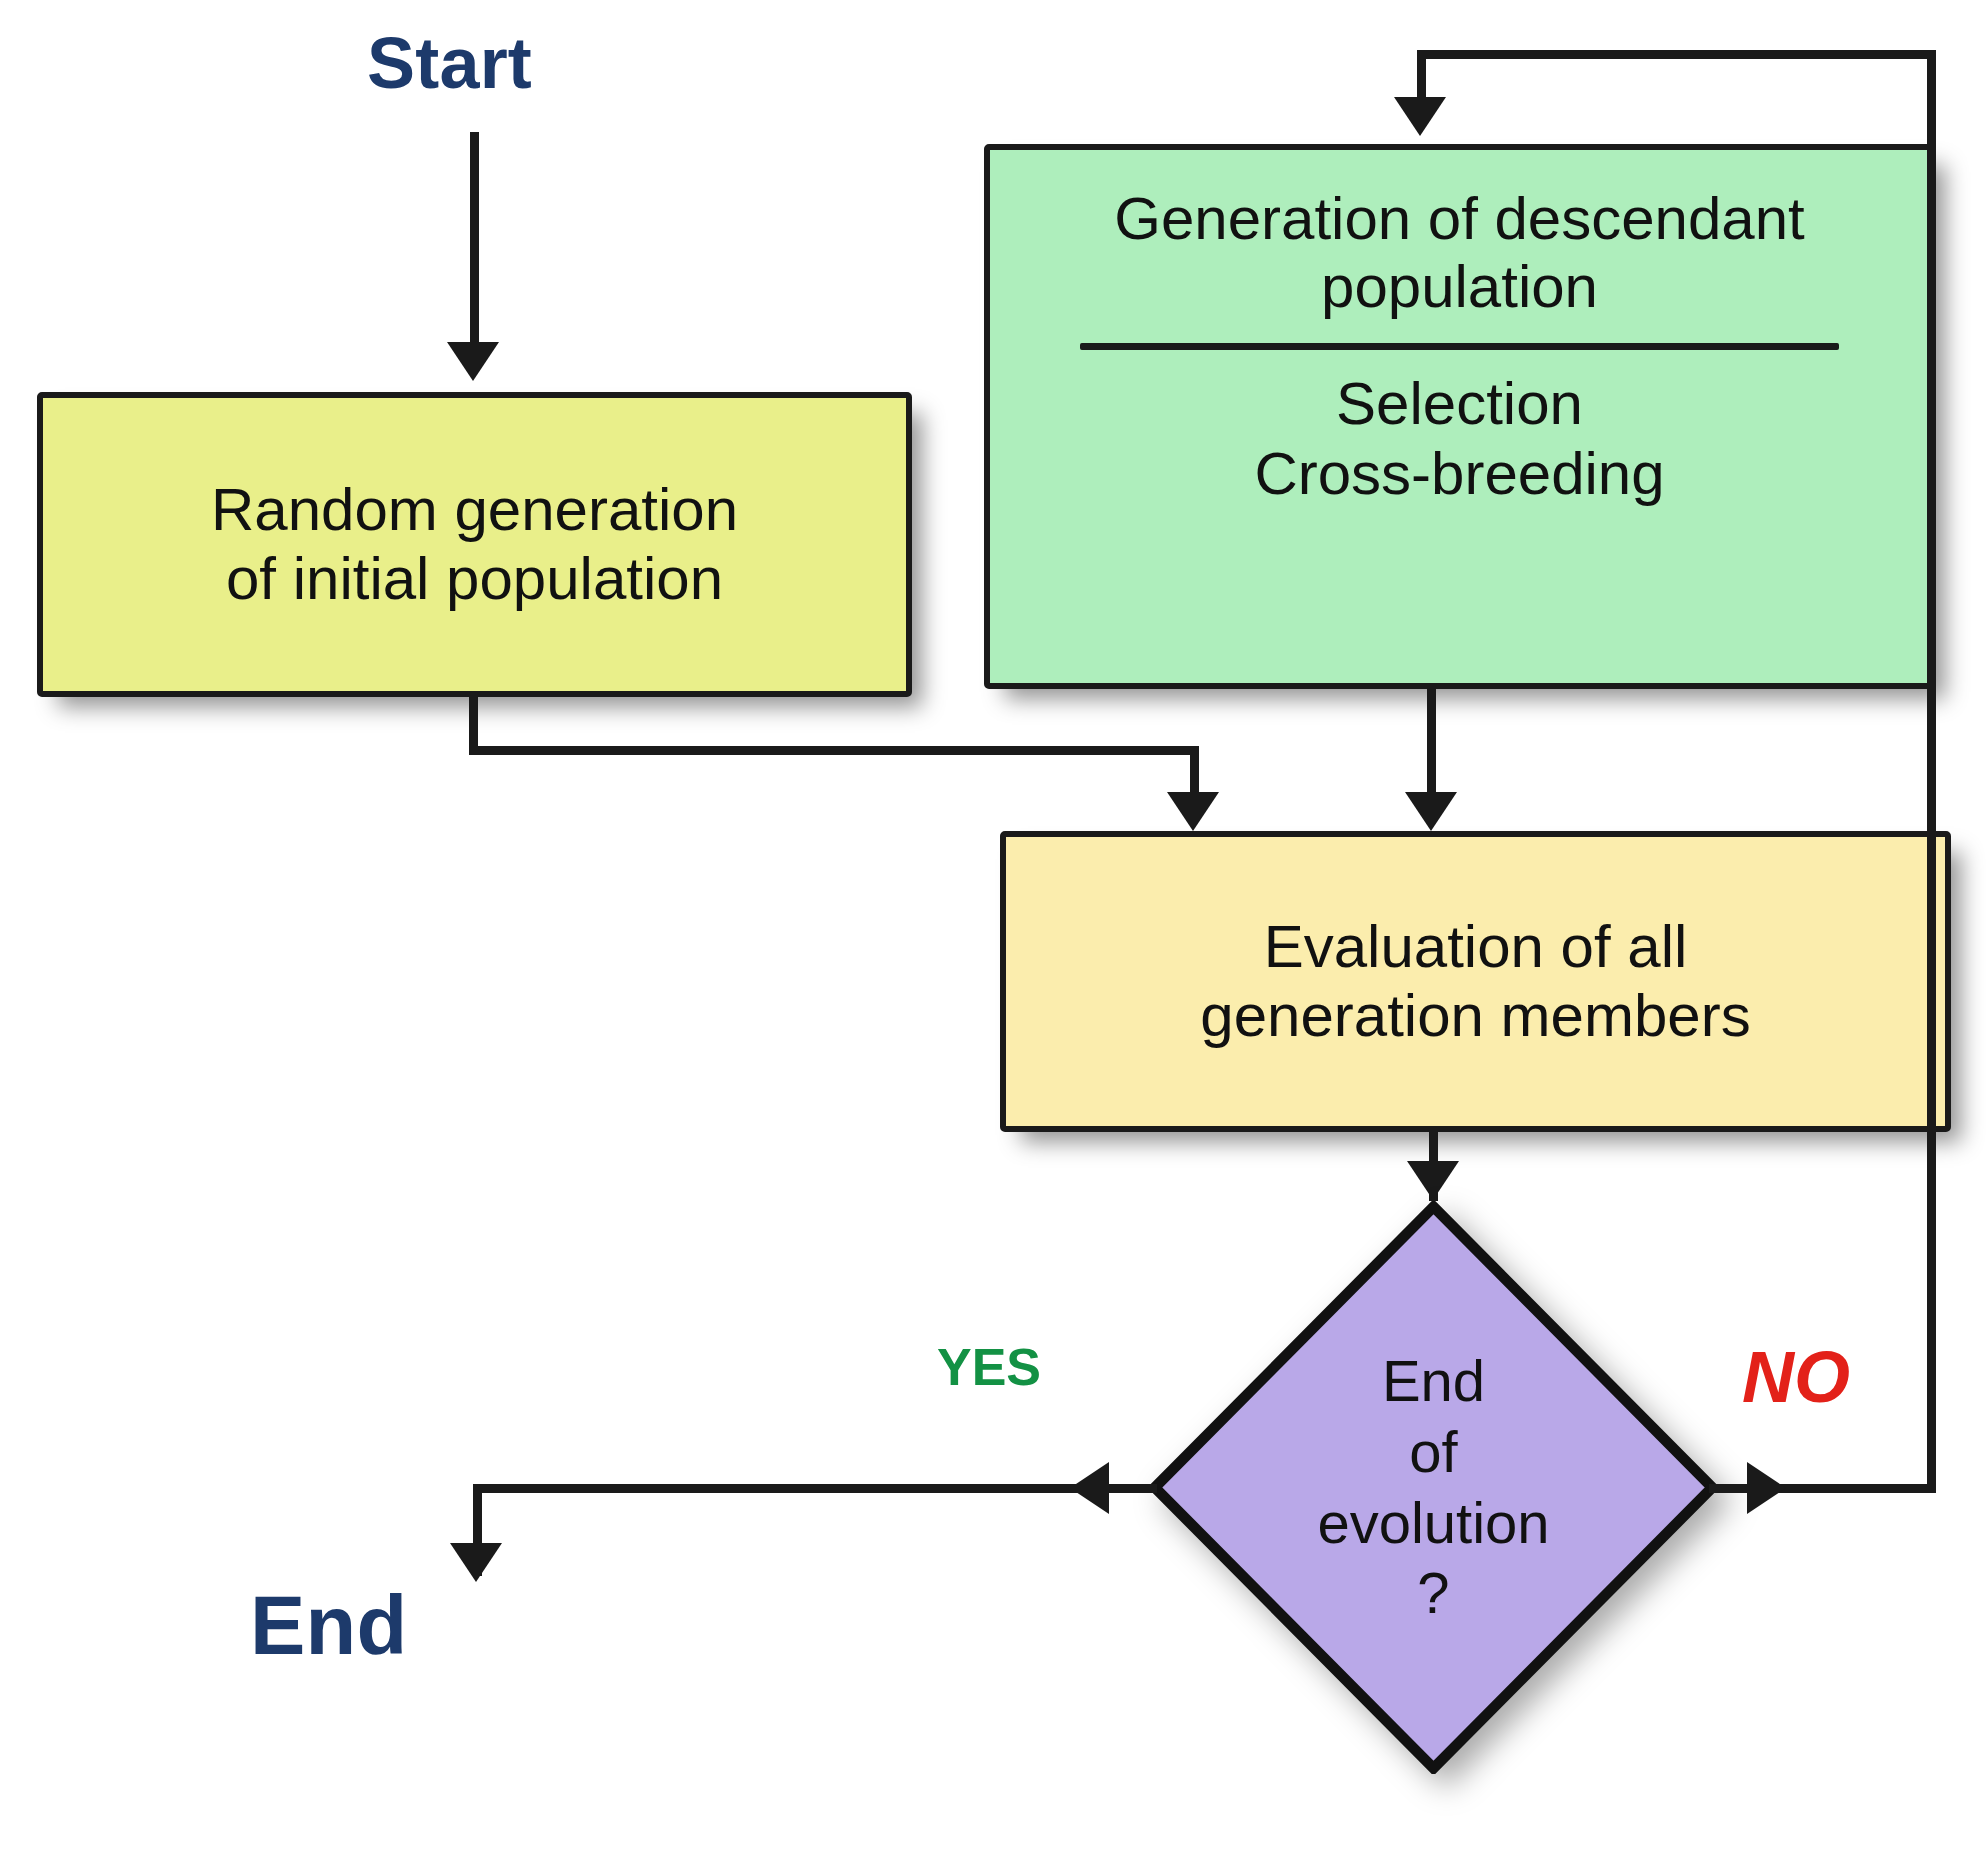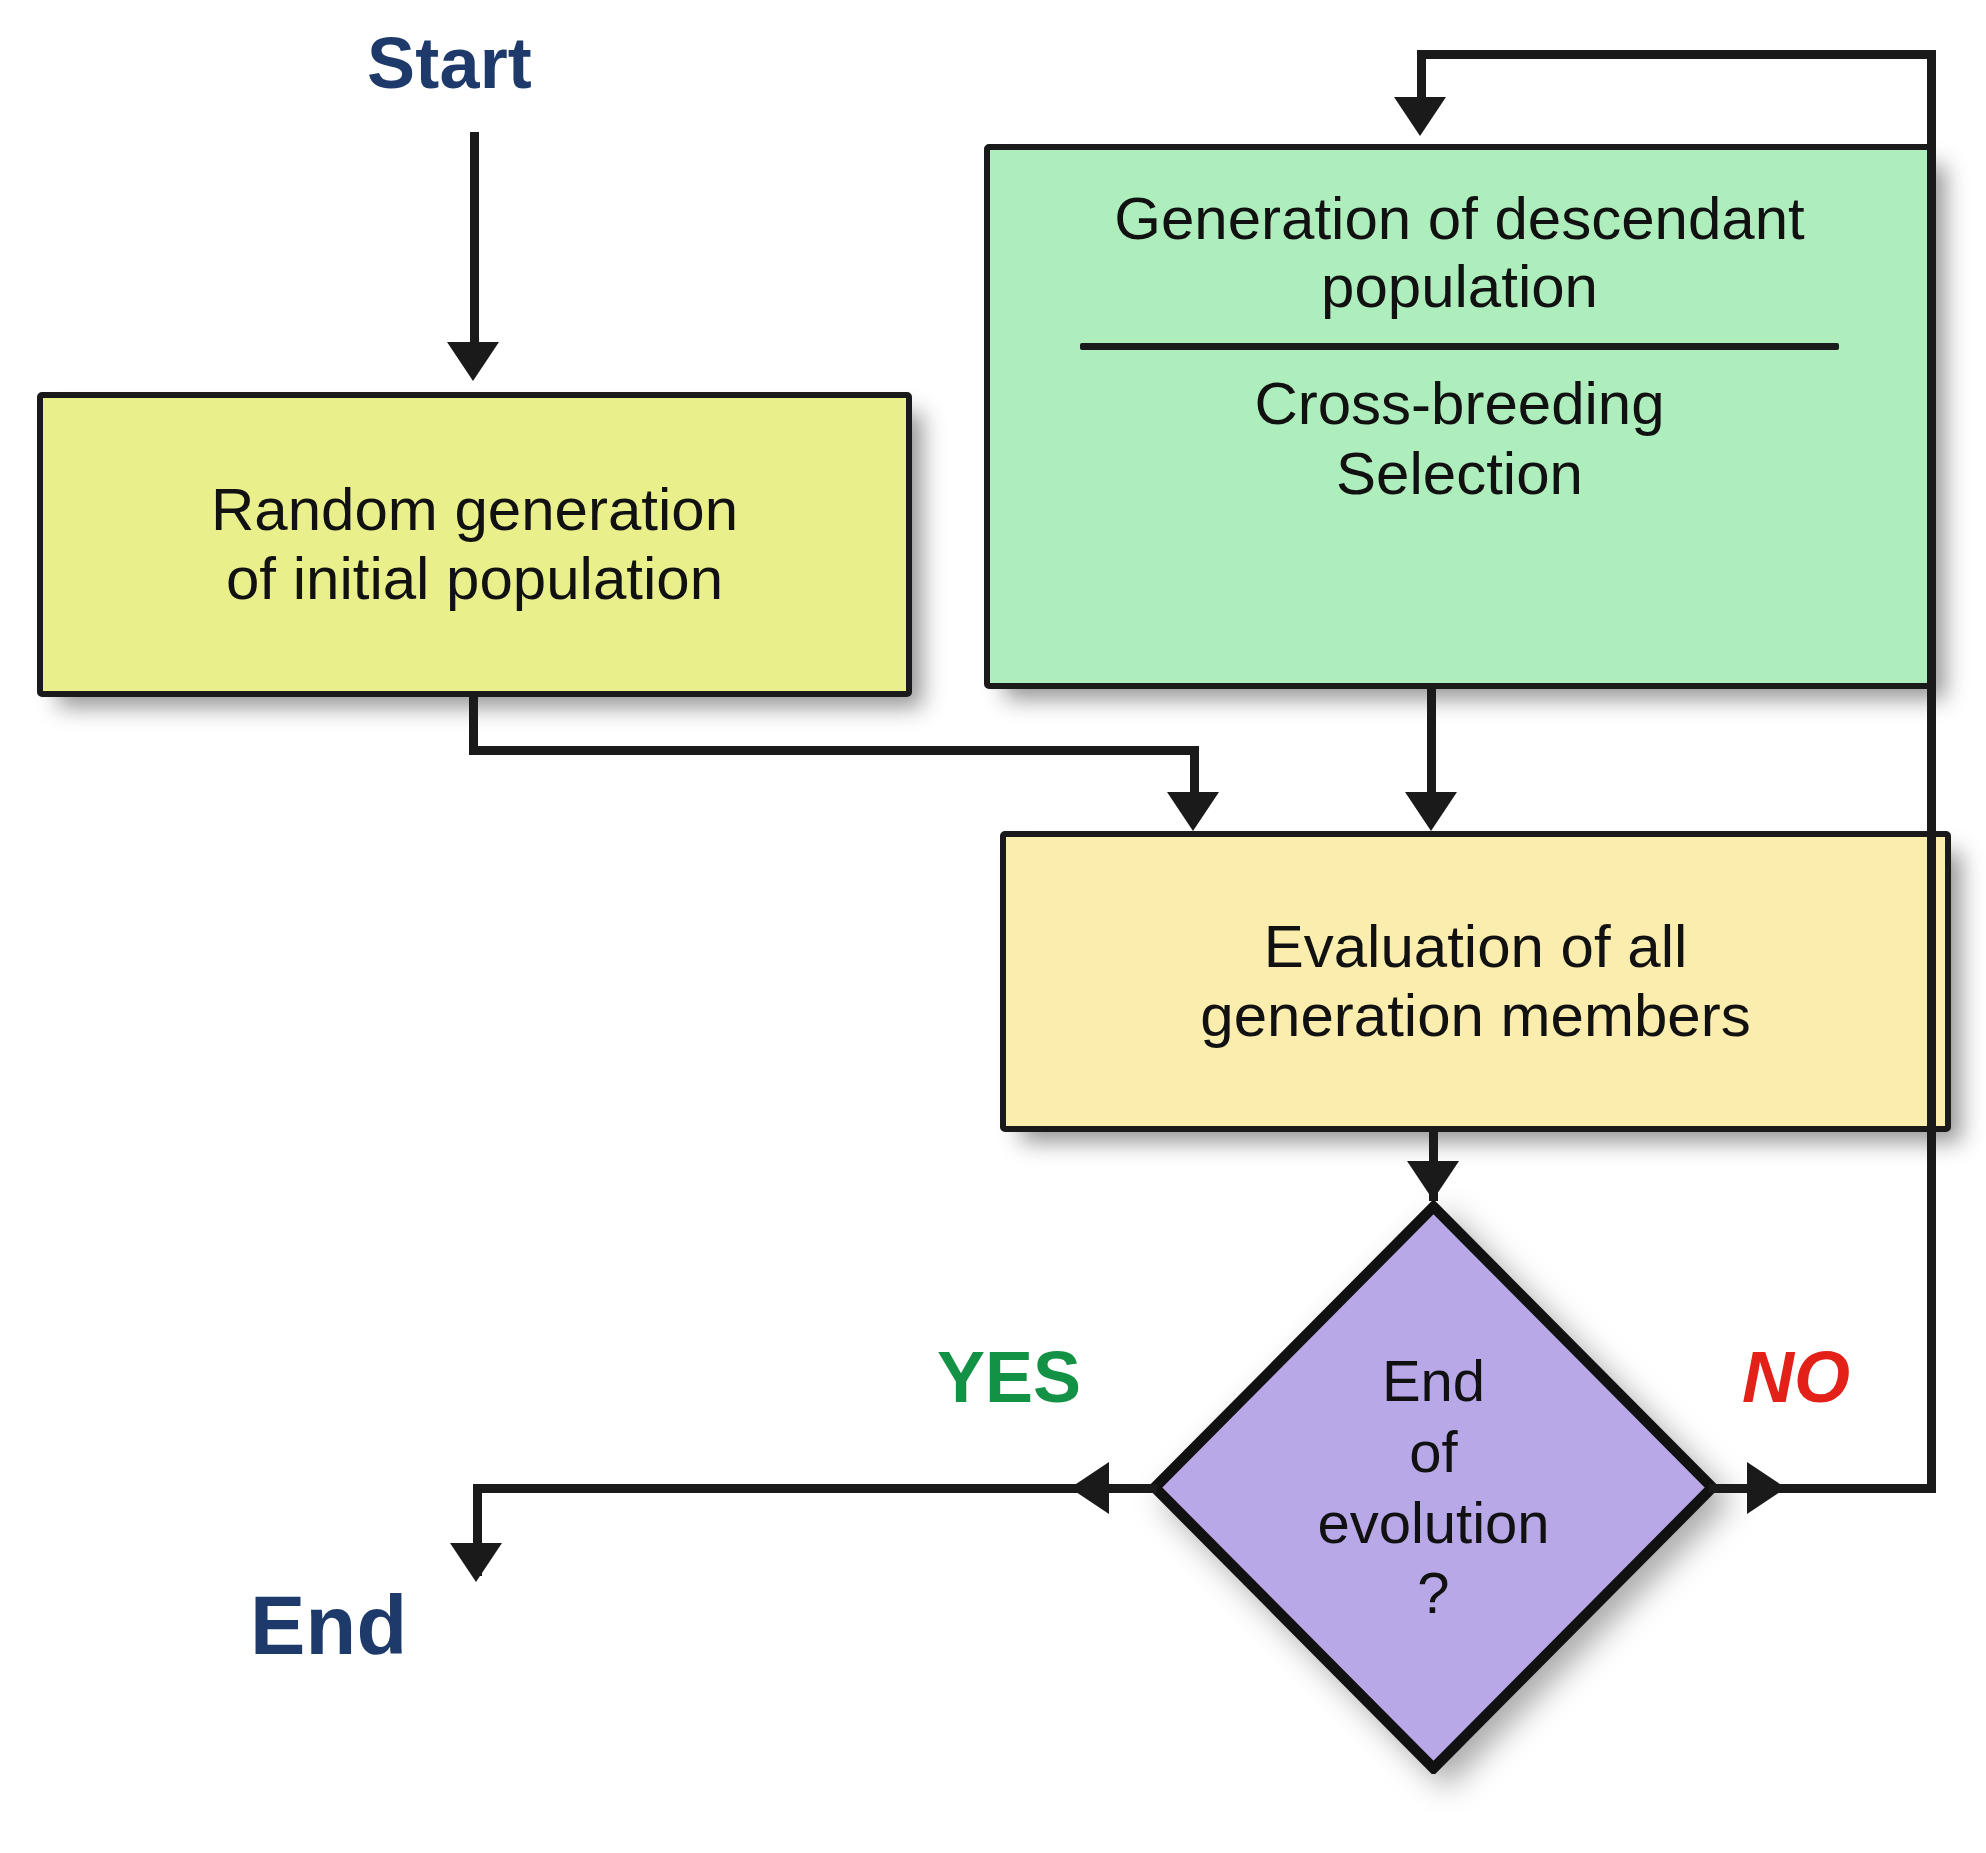--- a/index.html
+++ b/index.html
@@ -27,21 +27,21 @@
   #start-label{ left:367px; top:27px;  font-size:72px; }
   #end-label  { left:250px; top:1584px;font-size:83px; }
 
   
   .branch{
     position:absolute;
     font-weight:bold;
     white-space:nowrap;
     line-height:1;
   }
-  #yes-label{ left:937px;  top:1341px; font-size:72px; color:#139144; }
+  #yes-label{ left:937px;  top:1341px; font-size:52px; color:#139144; }
   #no-label { left:1742px; top:1341px; font-size:72px; color:#e32119;font-style:italic; }
 
   
   .node{
     position:absolute;
     box-sizing:border-box;
     border:6.8px solid #1a1a1a;
     border-radius:5px;
     display:flex;
     flex-direction:column;
@@ -134,22 +134,22 @@
   <div class="node" id="node-random">
     <span class="node-line">Random generation</span>
     <span class="node-line">of initial population</span>
   </div>
 
   <div class="node" id="node-generation">
     <span class="node-line">Generation of descendant</span>
     <span class="node-line">population</span>
     <div id="generation-divider"></div>
     <div id="generation-sub">
+      <span class="node-line">Selection</span>
       <span class="node-line">Cross-breeding</span>
-      <span class="node-line">Selection</span>
     </div>
   </div>
 
   <div class="edge v" style="left:469px; top:697px; height:58px;"></div>
   <div class="edge h" style="left:469px; top:746px; width:730px;"></div>
   <div class="edge v" style="left:1190px; top:746px; height:50px;"></div>
   <div class="arrow arrow-down" style="left:1167px; top:792px;"></div>
 
   <div class="edge v" style="left:1427px; top:689px; height:107px;"></div>
   <div class="arrow arrow-down" style="left:1405px; top:792px;"></div>

